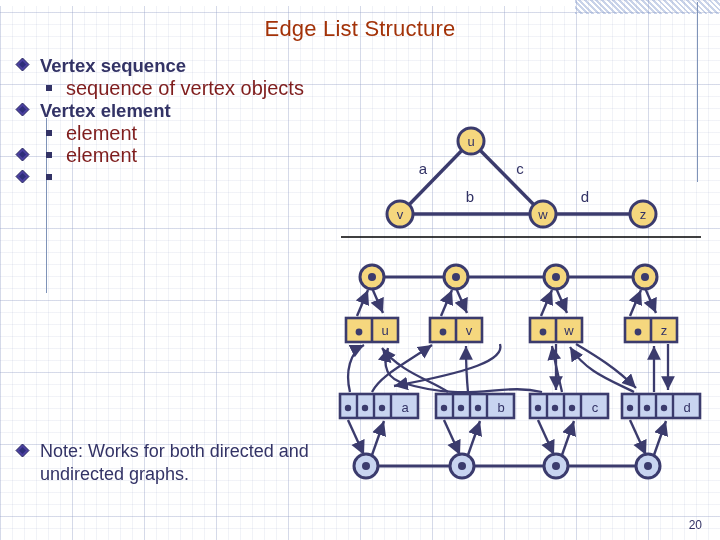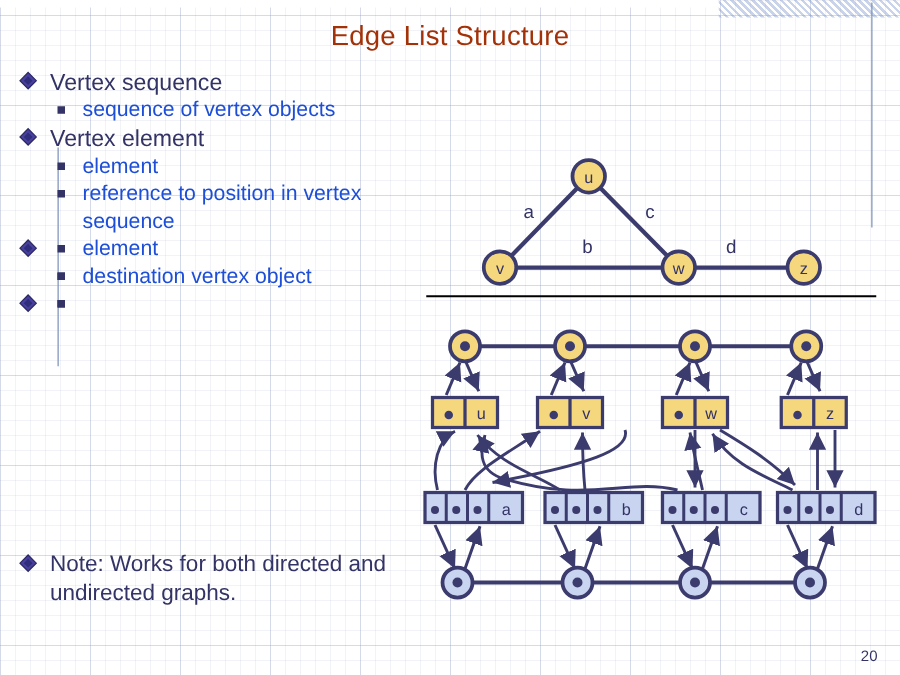--- a/index.html
+++ b/index.html
@@ -37,27 +37,27 @@
 
   #title{
     position:absolute;left:0;top:16px;width:720px;text-align:center;
     color:#A33208;font-size:22px;letter-spacing:.2px;
   }
 
   
   #bullets{position:absolute;left:10px;top:54px;width:350px;}
   .lvl1{
     position:relative;padding-left:30px;color:#333366;font-size:18.5px;
-    line-height:23px;margin-bottom:0px;
+    line-height:23px;margin-bottom:0px;font-weight:bold;
   }
   .lvl1 .dia{
     position:absolute;left:6px;top:4px;width:13px;height:13px;
   }
   .lvl2{
-    position:relative;padding-left:56px;color:#1d4ed8;font-size:17px;
+    position:relative;padding-left:56px;color:#7f1d1d;font-size:20px;
     line-height:22px;
   }
   .lvl2 .sq{
     position:absolute;left:36px;top:8px;width:6px;height:6px;background:#333366;
   }
   .lvl2 .cont{display:block;}
   #note{
     position:absolute;left:10px;top:440px;width:340px;
     padding-left:30px;color:#333366;font-size:18px;line-height:23px;
   }
@@ -113,21 +113,20 @@
     <span>Vertex element</span>
   </div>
 
   <div class="lvl2">
     <span class="sq"></span>
     <span class="cont">element</span>
   </div>
 
   <div class="lvl2">
     <span class="sq"></span>
-    <span class="cont">reference to position in vertex sequence</span>
   </div>
 
   <div class="lvl1">
     <span class="dia">
       <svg width="13" height="13" viewBox="0 0 13 13">
           <polygon points="6.5,0 13,6.5 6.5,13 0,6.5" fill="#4a3fa0" stroke="#2a2a60" stroke-width="1"></polygon>
           <polygon points="6.5,3 10,6.5 6.5,10 3,6.5" fill="#2e2e7a"></polygon>
         </svg>
     </span>
   </div>
@@ -136,21 +135,20 @@
     <span class="sq"></span>
     <span class="cont">element</span>
   </div>
 
   <div class="lvl2">
     <span class="sq"></span>
   </div>
 
   <div class="lvl2">
     <span class="sq"></span>
-    <span class="cont">destination vertex object</span>
   </div>
 
   <div class="lvl2">
     <span class="sq"></span>
   </div>
 
   <div class="lvl1">
     <span class="dia">
       <svg width="13" height="13" viewBox="0 0 13 13">
           <polygon points="6.5,0 13,6.5 6.5,13 0,6.5" fill="#4a3fa0" stroke="#2a2a60" stroke-width="1"></polygon>

